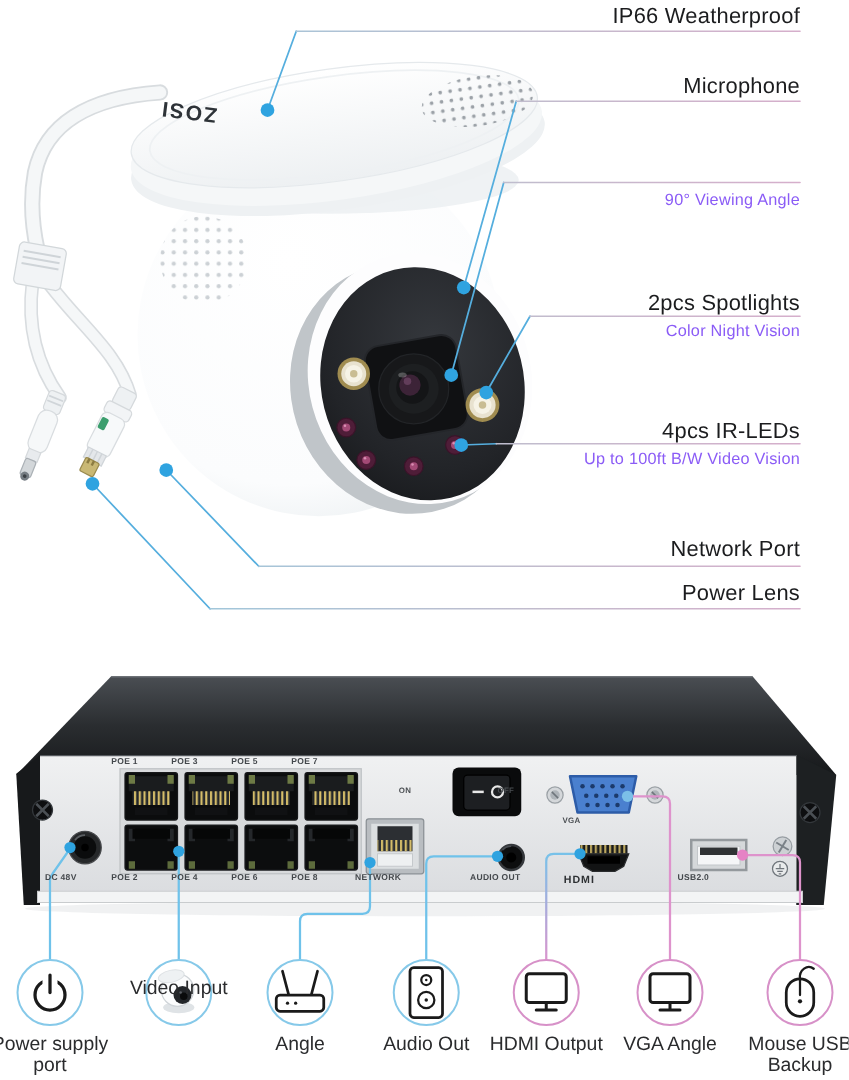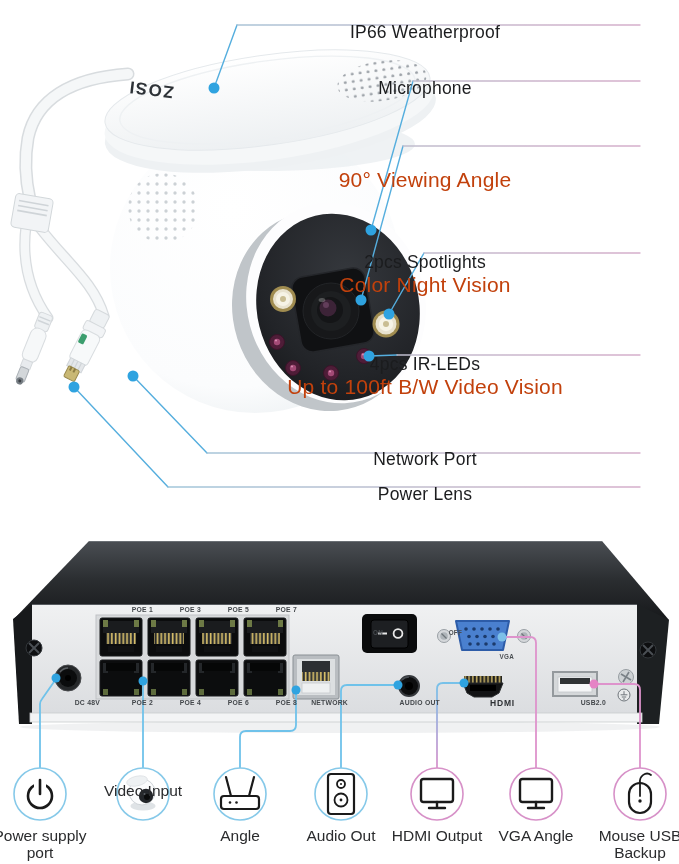--- a/index.html
+++ b/index.html
@@ -1,24 +1,24 @@
 <!DOCTYPE html>
 <html><head>
 <meta charset="utf-8">
 <style>
   html,body{margin:0;padding:0;background:#fff;}
   .stage{position:relative;width:679px;height:864px;background:#ffffff;overflow:hidden;
          font-family:"Liberation Sans",sans-serif;}
   .stage svg{position:absolute;left:0;top:0;}
   
-  .co{position:absolute;right:39px;width:430px;text-align:center;color:#1b1c1e;
-      font-size:17.5px;line-height:19px;letter-spacing:.2px;margin-top:20px;}
-  .co.sub{color:#c2410c;font-size:21px;}
+  .co{position:absolute;right:39px;width:430px;text-align:right;color:#1b1c1e;
+      font-size:17.5px;line-height:19px;letter-spacing:.2px;}
+  .co.sub{color:#8b5cf6;font-size:13px;}
   
-  .pl{position:absolute;width:64px;margin-left:-32px;text-align:right;font-size:6.8px;
+  .pl{position:absolute;width:64px;margin-left:-32px;text-align:left;font-size:6.8px;
       font-weight:700;color:#43474b;letter-spacing:.25px;}
   .pl.hdmi{font-size:8.5px;font-weight:800;letter-spacing:.8px;color:#2e3134;}
   .pl.mini{font-size:6.3px;font-weight:700;color:#4a4e52;}
   
   .lg{position:absolute;width:116px;margin-left:-58px;text-align:center;font-size:15.5px;
       line-height:17px;color:#2a2b2d;}
   
   .brand{position:absolute;left:124px;top:79px;width:54px;text-align:center;
          font-size:17px;font-weight:700;letter-spacing:1.5px;color:#2e3338;
          transform:rotate(187deg);}

